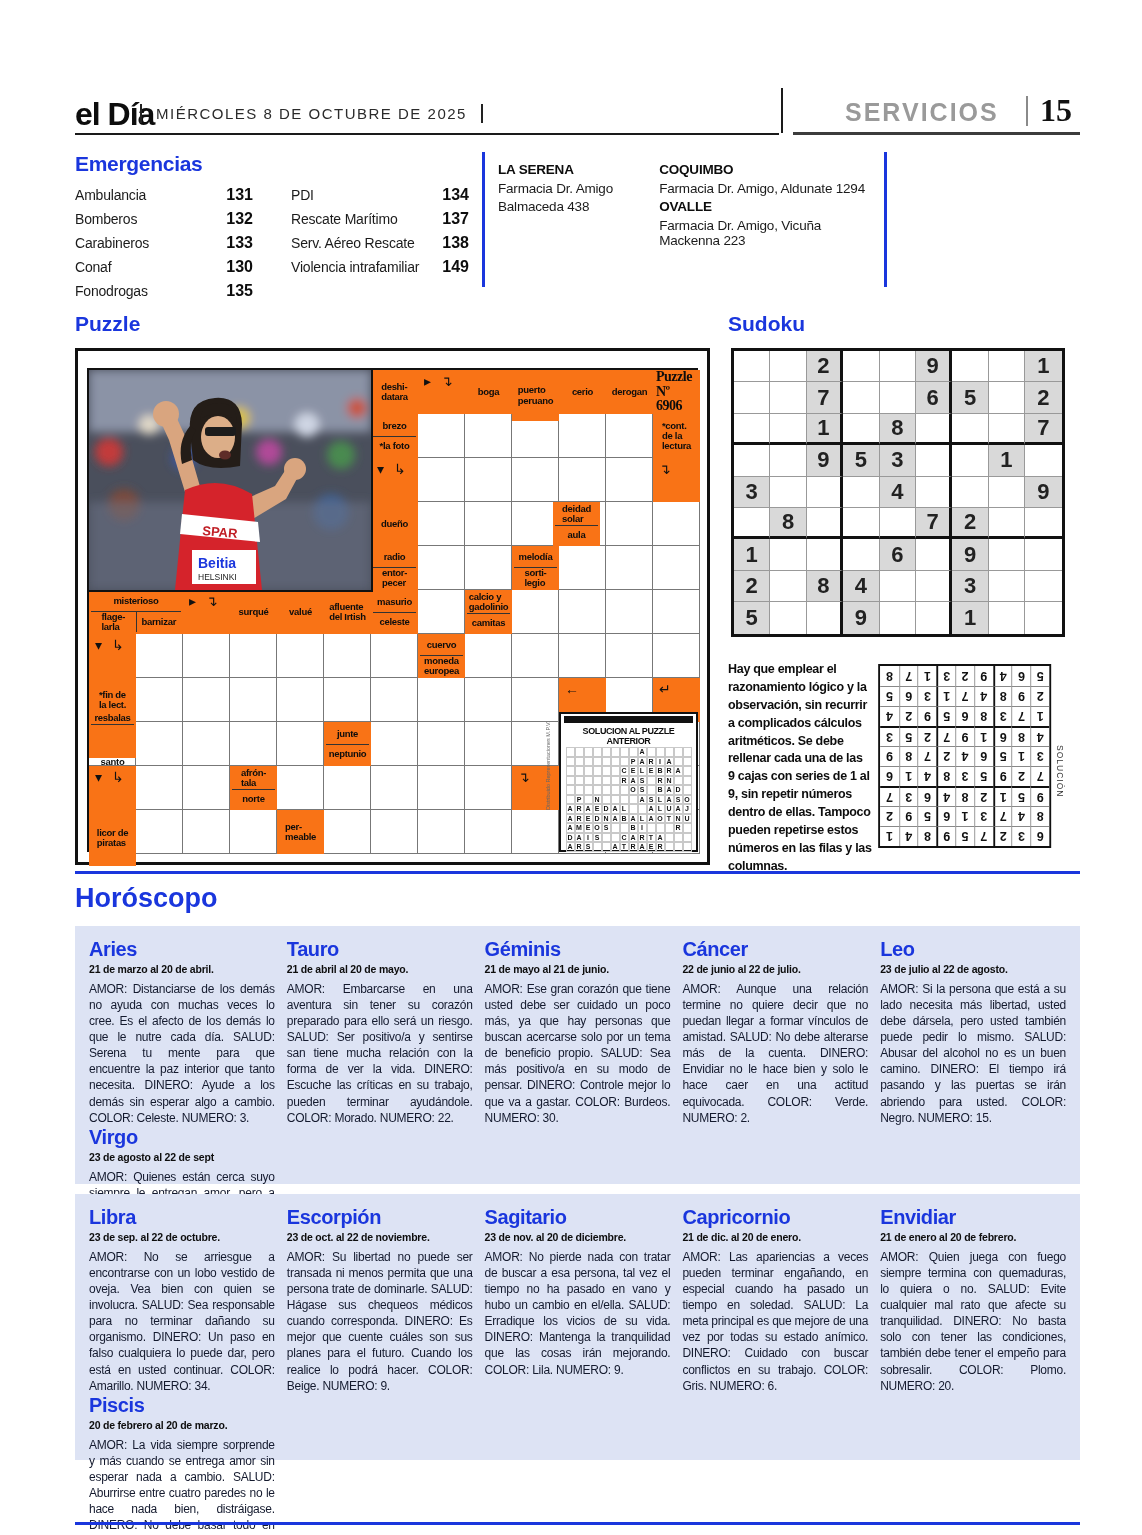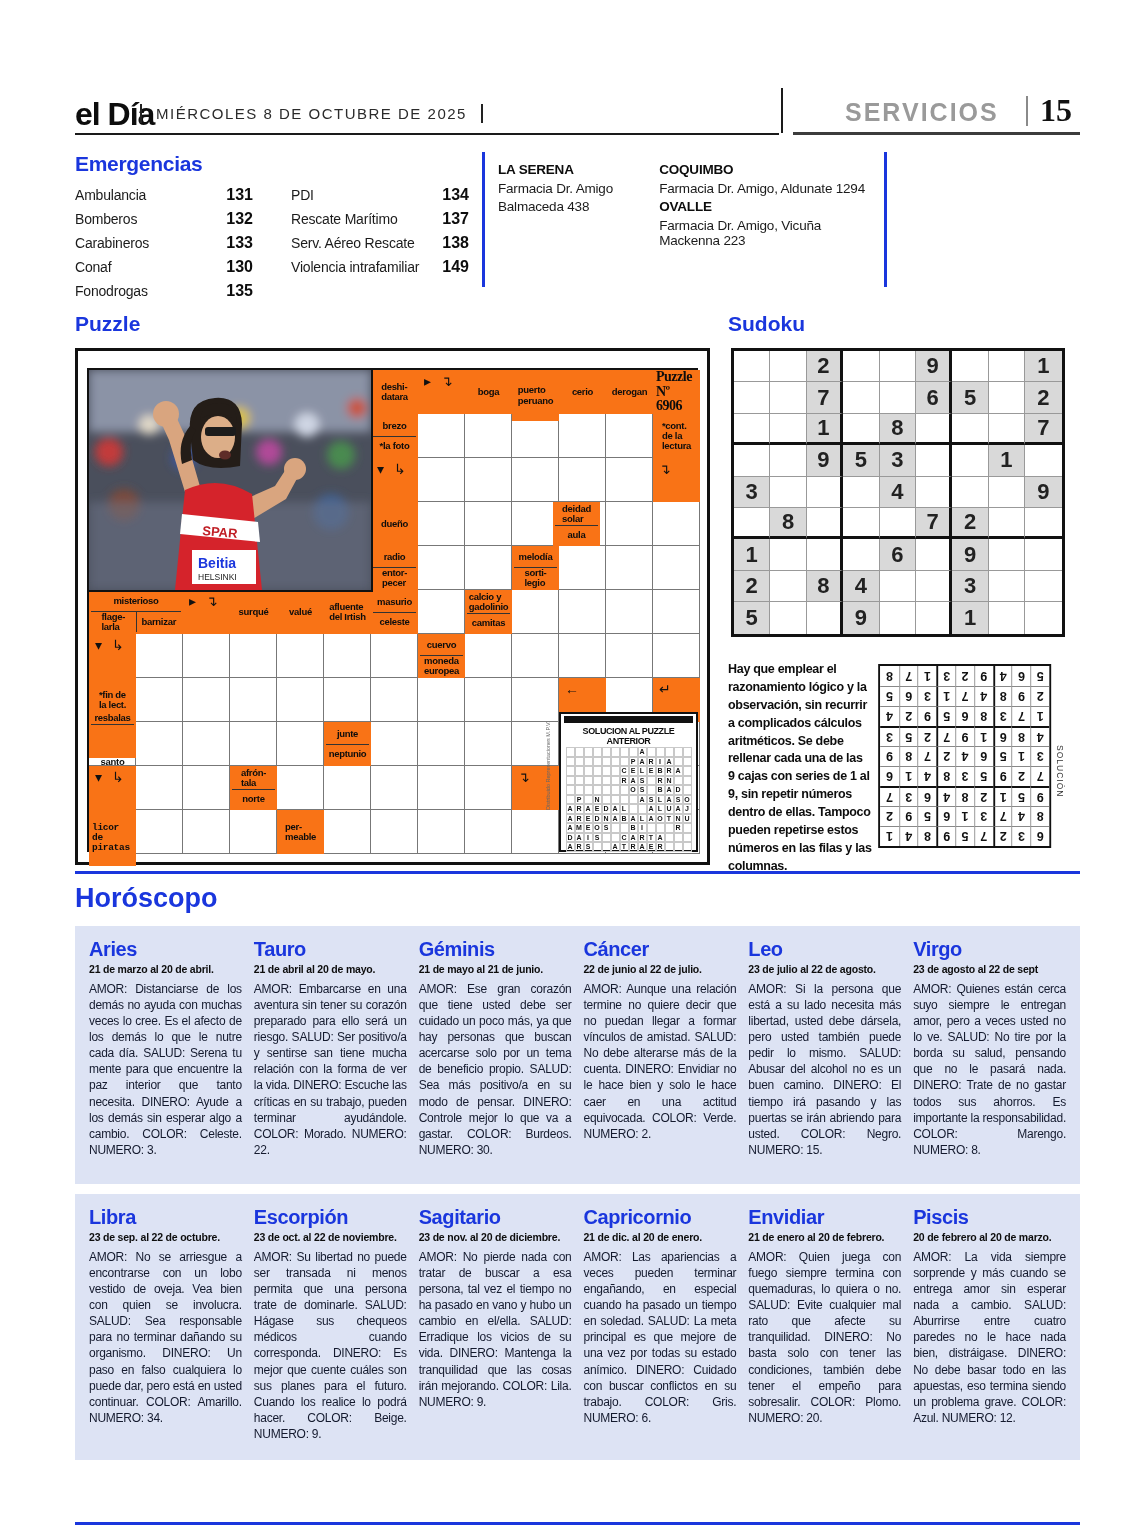--- a/index.html
+++ b/index.html
@@ -88,21 +88,21 @@
   .mini-cell:nth-child(9n){border-right:none;}
   .mini-cell:nth-child(n+73){border-bottom:none;}
   .mini-vr{border-right:2px solid #111 !important;}
   .mini-hb{border-bottom:2px solid #111 !important;}
   .mini-label{left:1055px;top:745px;font-size:8.5px;letter-spacing:1px;color:#333;writing-mode:vertical-rl;}
 
   
   .ho-rule-top{left:75px;top:871px;width:1005px;height:2.5px;background:#1a36dd;}
   .ho-title{left:75px;top:883px;font-size:27px;font-weight:800;color:#1a36dd;}
   .ho-row{width:1005px;box-sizing:border-box;background:#dde3f4;display:grid;
-          grid-template-columns:repeat(6,1fr);column-gap:12px;padding:12px 14px;}
+          grid-template-columns:repeat(5,1fr);column-gap:12px;padding:12px 14px;}
   .ho-row1{left:75px;top:926px;height:258px;}
   .ho-row2{left:75px;top:1194px;height:266px;}
   .sign-name{font-size:20px;font-weight:800;color:#1a36dd;letter-spacing:-0.4px;margin-bottom:2px;}
   .sign-dates{font-size:10.5px;font-weight:800;color:#0d0d0d;margin-bottom:6px;letter-spacing:-0.2px;}
   .sign-text{font-size:12px;line-height:1.34;color:#141a2e;letter-spacing:-0.25px;text-align:justify;}
   .ho-rule-bot{left:75px;top:1522px;width:1005px;height:2.5px;background:#1a36dd;}
 </style>
 </head>
 <body>
 
@@ -368,21 +368,21 @@
         <div class="cw-clue" style="left: 0px; top: 308px; width: 47px; height: 44px;">*fin de
 la lect.</div>
         <div class="cw-clue cw-arr" style="left: 470px; top: 308px; width: 47px; height: 44px;">←</div>
         <div class="cw-clue cw-arr" style="left: 564px; top: 308px; width: 47px; height: 44px;">↵</div>
         <div class="cw-clue cw-split" style="left: 0px; top: 352px; width: 47px; height: 36px; gap: 32px;"><div class="cw-top">resbalas</div><div class="cw-bot">santo</div></div>
         <div class="cw-clue cw-split" style="left: 235px; top: 352px; width: 47px; height: 44px;"><div class="cw-top">junte</div><div class="cw-bot">neptunio</div></div>
         <div class="cw-clue cw-arr" style="left: 0px; top: 396px; width: 47px; height: 44px;">▾ ↳</div>
         <div class="cw-clue cw-split" style="left: 141px; top: 396px; width: 47px; height: 44px;"><div class="cw-top">afrón-
 tala</div><div class="cw-bot">norte</div></div>
         <div class="cw-clue cw-arr" style="left: 423px; top: 396px; width: 47px; height: 44px;">↴</div>
-        <div class="cw-clue" style="left: 0px; top: 440px; width: 47px; height: 56px; font-family: Liberation Mono, monospace;">licor de
+        <div class="cw-clue" style="left: 0px; top: 440px; width: 47px; height: 56px;">licor de
 piratas</div>
         <div class="cw-clue" style="left: 188px; top: 440px; width: 47px; height: 44px;">per-
 meable</div>
         <div class="cw-photo">
         <svg width="282" height="220" viewBox="0 0 282 220">
           <defs>
               <filter id="bl">
                 <feGaussianBlur stdDeviation="5"></feGaussianBlur>
               </filter>
             </defs>

